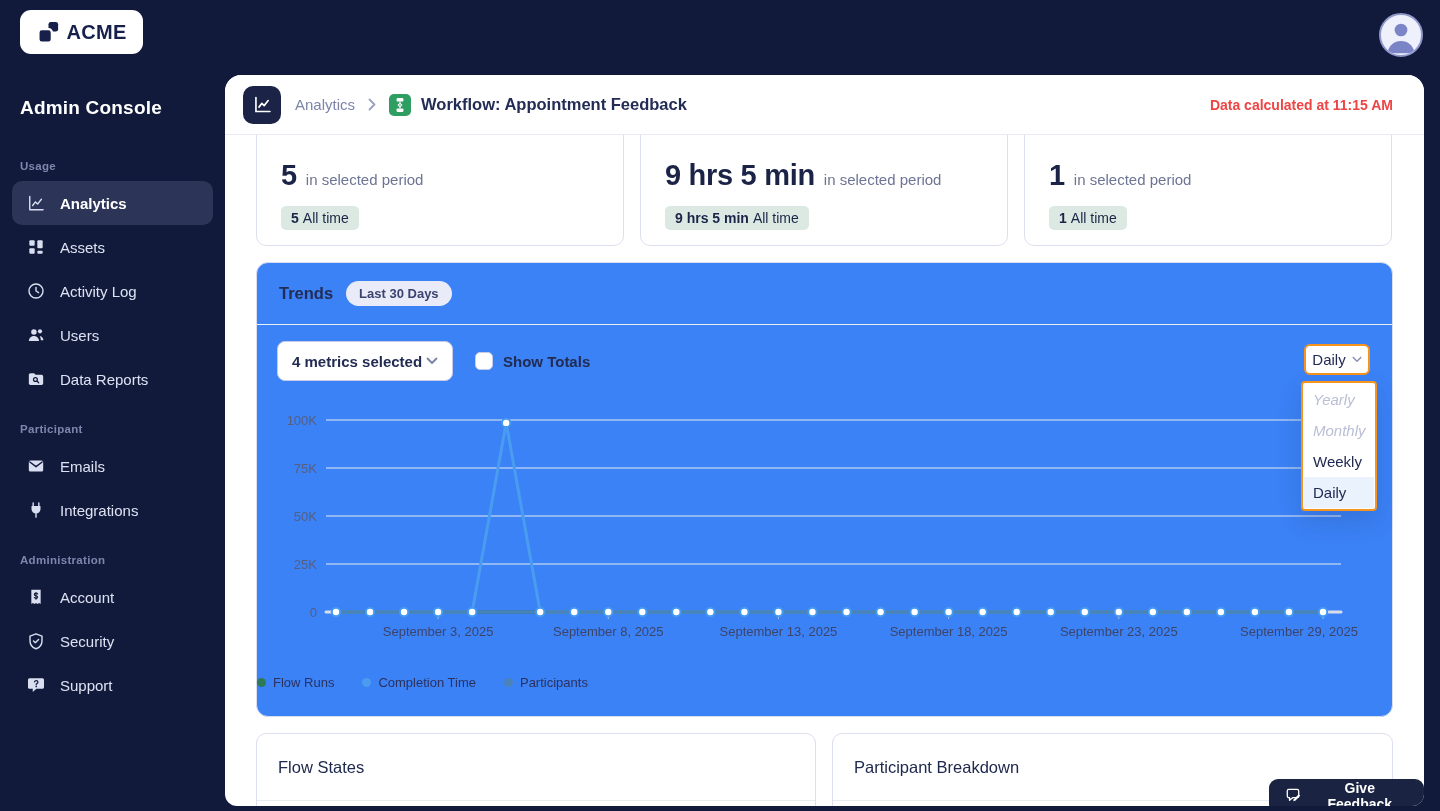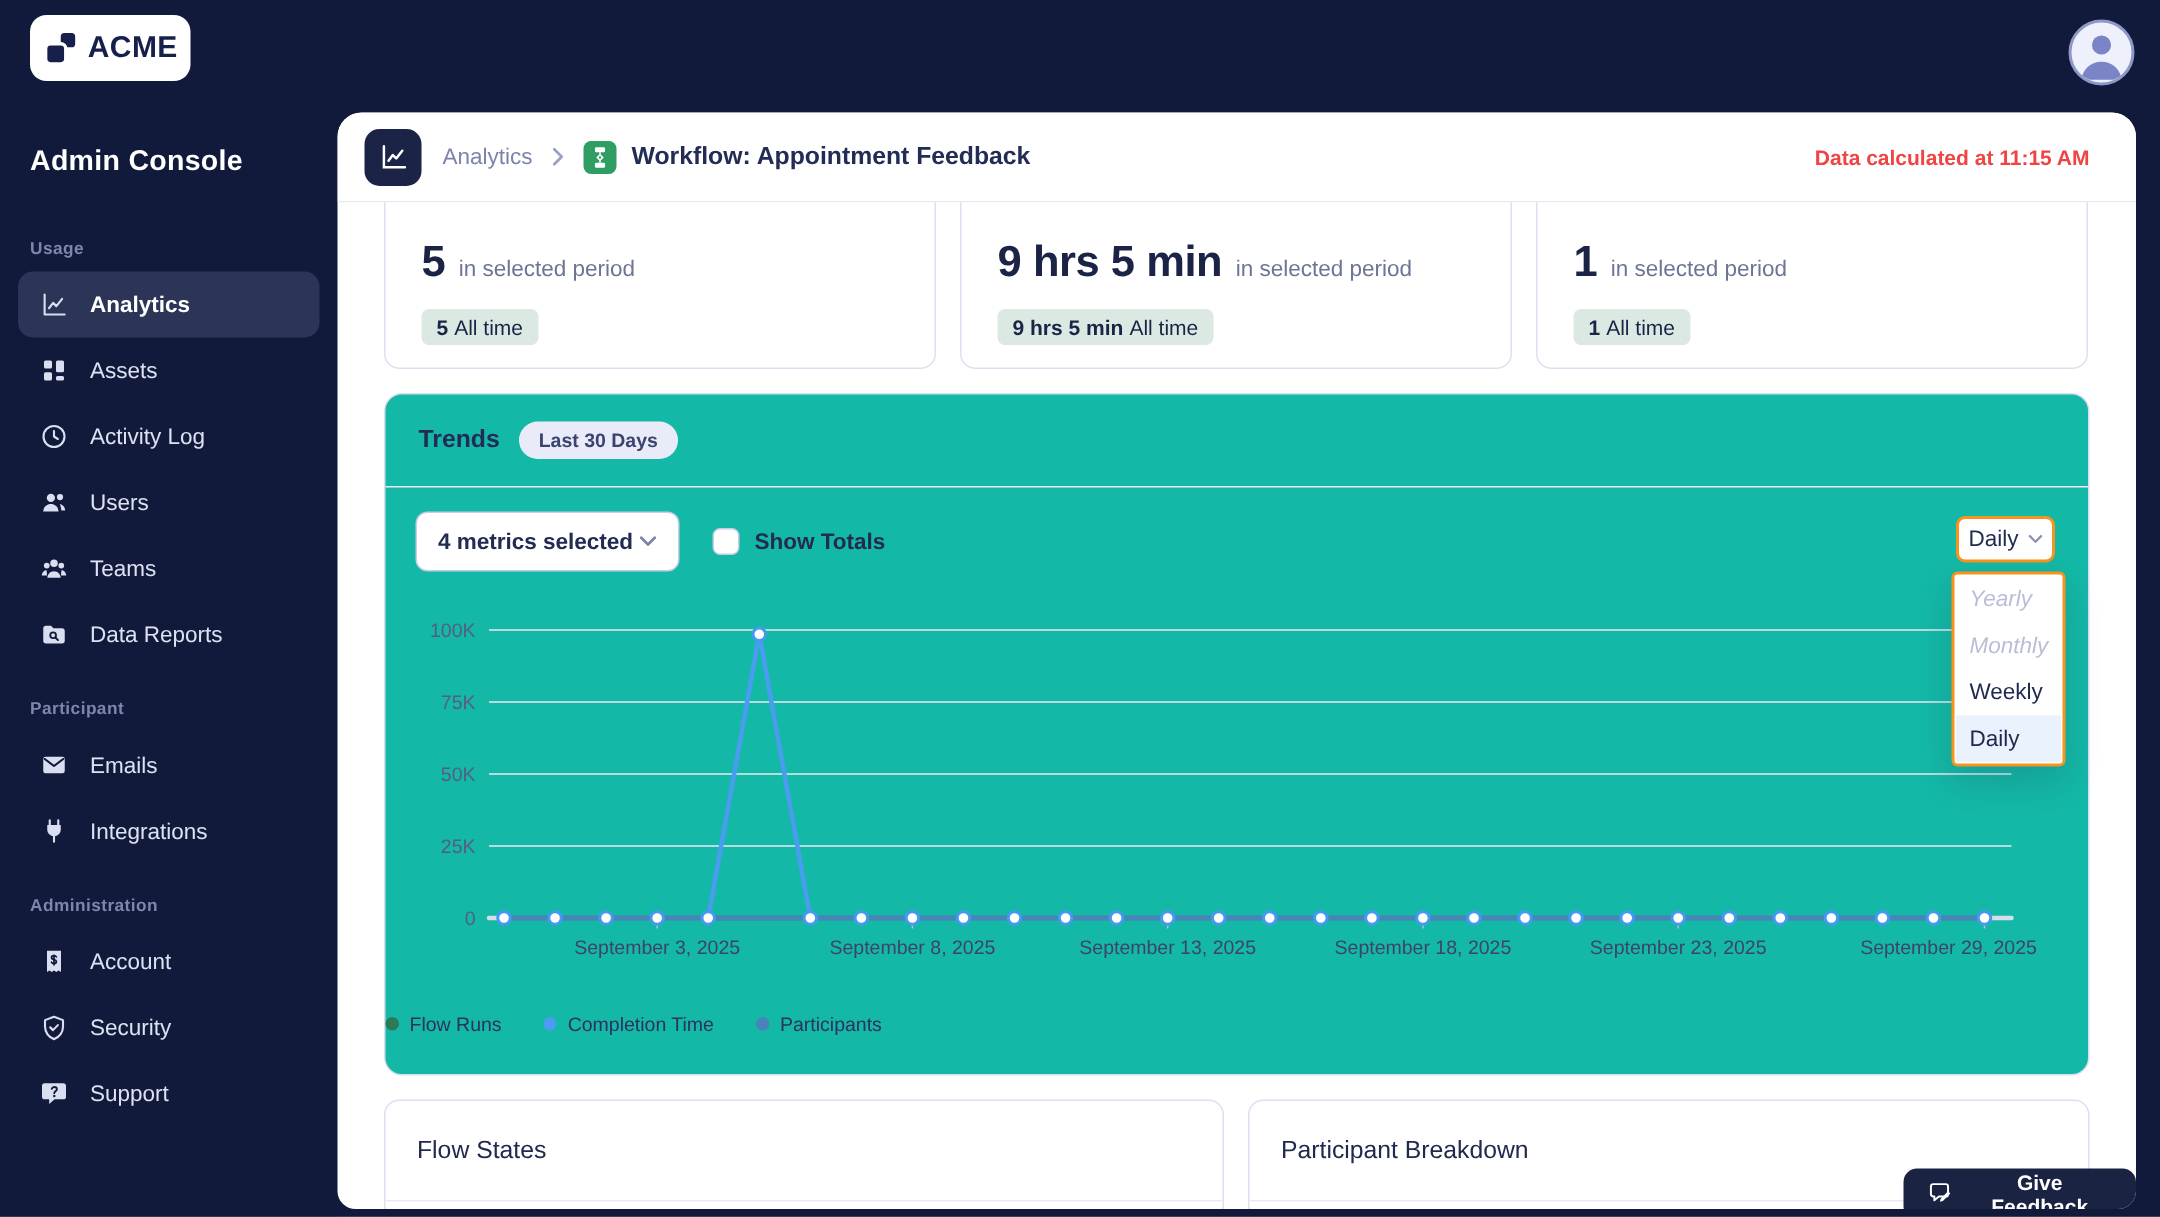--- a/index.html
+++ b/index.html
@@ -1,21 +1,21 @@
 <!DOCTYPE html>
 <html><head>
 <meta charset="utf-8">
 <style>
   html,body{margin:0;padding:0;background:#0d1530;}
   .page{position:relative;width:1440px;height:811px;background:#111a3a;font-family:"Liberation Sans",sans-serif;overflow:hidden;}
   .page *{box-sizing:border-box;}
 
   
   .sidebar{position:absolute;left:0;top:0;width:225px;height:811px;background:#111a3a;}
-  .logo{position:absolute;left:20px;top:10px;width:107px;height:44px;background:#fff;border-radius:11px;display:flex;align-items:center;justify-content:center;gap:5px;cursor:pointer;}
+  .logo{position:absolute;left:20px;top:10px;width:123px;height:44px;background:#fff;border-radius:11px;display:flex;align-items:center;justify-content:center;gap:5px;cursor:pointer;}
   .logo-text{font-size:20px;font-weight:800;color:#16204a;letter-spacing:.3px;}
   .console-title{position:absolute;left:20px;top:97px;margin:0;font-size:19px;font-weight:700;color:#fff;letter-spacing:.2px;}
   #nav{position:absolute;left:0;top:138px;right:0;}
   .nav-label{margin:22px 20px 9px;font-size:11.5px;font-weight:700;color:#7e86ad;letter-spacing:.3px;}
   .nav-item{height:44px;margin:0 12px;border-radius:10px;display:flex;align-items:center;gap:14px;padding:0 14px;color:#dde2f3;cursor:pointer;}
   .nav-item.active{background:#2c3458;color:#fff;}
   .nav-ic{width:20px;height:20px;display:inline-flex;align-items:center;justify-content:center;color:#d9def0;}
   .nav-ic svg{width:20px;height:20px;}
   .nav-tx{font-size:15px;font-weight:500;}
   .nav-item.active .nav-tx{font-weight:600;}
@@ -39,21 +39,21 @@
 
   
   .stat-card{position:absolute;top:36px;width:368px;height:135px;background:#fff;border:1px solid #dcdff0;border-radius:10px;padding:47px 24px 0;z-index:1;}
   .stat-line{display:flex;align-items:baseline;}
   .stat-value{font-size:29px;font-weight:800;color:#1b2447;letter-spacing:-.3px;}
   .stat-sub{margin-left:9px;font-size:15px;color:#6d7494;}
   .stat-badge{display:inline-block;margin-top:14px;padding:4px 10px;border-radius:5px;background:#dbe9e2;font-size:14px;color:#1b2447;}
   .stat-badge b{font-weight:700;margin-right:4px;}
 
   
-  .trends{position:absolute;left:31px;top:187px;width:1137px;height:455px;background:#14b8a6;border:1px solid #d8ddef;border-radius:12px;z-index:2;}
+  .trends{position:absolute;left:31px;top:187px;width:1137px;height:455px;background:#3b82f6;border:1px solid #d8ddef;border-radius:12px;z-index:2;}
   .trends-head{position:absolute;left:0;top:0;right:0;height:62px;border-bottom:1px solid #eceef6;display:flex;align-items:center;padding:0 22px;}
   .trends-title{font-size:16.5px;font-weight:700;color:#232c55;}
   .trends-badge{margin-left:13px;padding:5px 13px;border-radius:999px;background:#e9ecf8;font-size:13px;font-weight:600;color:#3c4370;}
   .trends-controls{position:absolute;left:20px;top:78px;height:40px;display:flex;align-items:center;}
   .metrics-btn{display:flex;align-items:center;justify-content:space-between;width:176px;height:40px;padding:0 14px;background:#fff;border:1px solid #c7cde9;border-radius:8px;font-family:inherit;font-size:15px;font-weight:700;color:#222b52;cursor:pointer;}
   .totals{display:flex;align-items:center;gap:10px;margin-left:22px;font-size:15px;font-weight:600;color:#222b52;cursor:pointer;}
   .checkbox{width:18px;height:18px;border:1.5px solid #c7cde9;border-radius:5px;background:#fff;display:inline-block;}
   .gran-trigger{position:absolute;left:1047px;top:81px;width:66px;height:31px;background:#fff;border:2px solid #f7941d;border-radius:6px;display:flex;align-items:center;justify-content:center;gap:6px;font-family:inherit;font-size:15px;color:#222b52;cursor:pointer;padding:0;}
   .gran-menu{position:absolute;left:1044px;top:118px;width:76px;background:#fff;border:2px solid #f7941d;border-radius:4px;box-shadow:0 10px 24px rgba(23,32,74,.16);z-index:20;padding:1px;}
   .gran-opt{height:31px;line-height:31px;padding-left:9px;font-size:15px;color:#202a50;cursor:pointer;}
@@ -126,33 +126,20 @@
         <div class="nav-item">
           <span class="nav-ic">
             <svg viewBox="0 0 24 24" fill="currentColor">
               <circle cx="9.5" cy="8.3" r="3.3"></circle>
               <path d="M3.4 19.2c0-3.4 2.7-6 6.1-6s6.1 2.6 6.1 6z"></path>
               <circle cx="16.8" cy="7.6" r="2.5"></circle>
               <path d="M16.6 13.2c2.5.4 4.3 2.4 4.3 5.2h-3.1c-.1-2-.5-3.8-1.2-5.2z"></path>
             </svg>
           </span>
           <span class="nav-tx">Users</span>
-        </div>
-        <div class="nav-item">
-          <span class="nav-ic">
-            <svg viewBox="0 0 24 24" fill="currentColor">
-              <circle cx="6.2" cy="9.6" r="2.3"></circle>
-              <circle cx="17.8" cy="9.6" r="2.3"></circle>
-              <circle cx="12" cy="7.8" r="3"></circle>
-              <path d="M6.7 19.4c0-3 2.4-5.3 5.3-5.3s5.3 2.3 5.3 5.3z"></path>
-              <path d="M2.2 17.6c0-2.2 1.5-4 3.6-4.5.5 1.2.6 2.8.5 4.5z"></path>
-              <path d="M21.8 17.6c0-2.2-1.5-4-3.6-4.5-.5 1.2-.6 2.8-.5 4.5z"></path>
-            </svg>
-          </span>
-          <span class="nav-tx">Teams</span>
         </div>
         <div class="nav-item">
           <span class="nav-ic">
             <svg viewBox="0 0 24 24">
               <path d="M3.4 7c0-1.1.9-2 2-2h4.3l1.8 2h7.1c1.1 0 2 .9 2 2v8.2c0 1.1-.9 2-2 2H5.4c-1.1 0-2-.9-2-2z" fill="currentColor"></path>
               <circle cx="11.3" cy="12.6" r="2.3" fill="none" stroke="#111a3a" stroke-width="1.5"></circle>
               <path d="M13.1 14.4l2.1 2.1" stroke="#111a3a" stroke-width="1.5" stroke-linecap="round"></path>
             </svg>
           </span>
           <span class="nav-tx">Data Reports</span>

